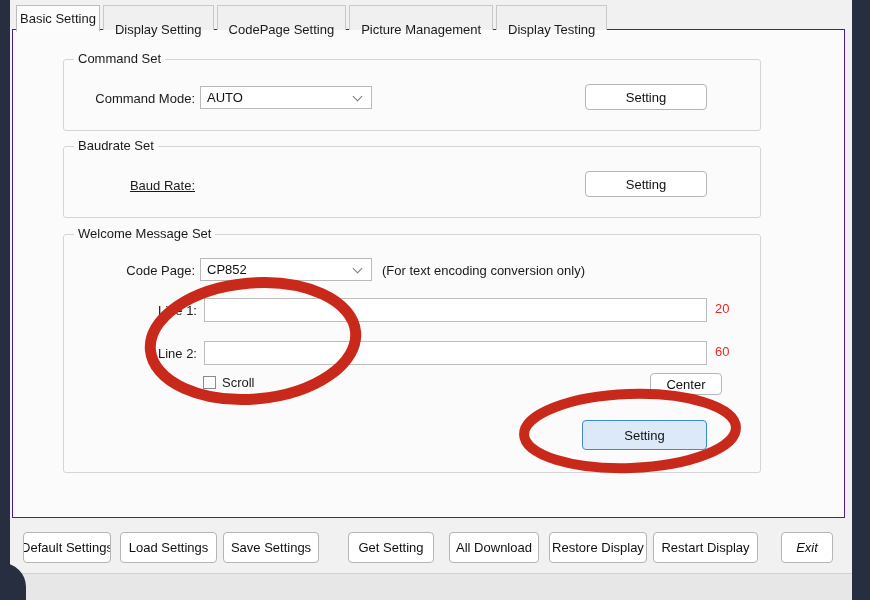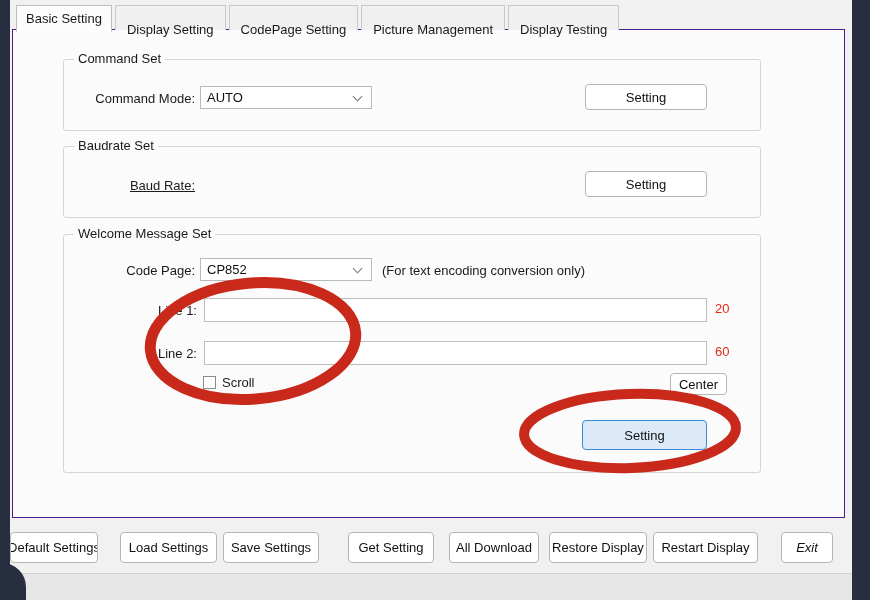--- a/index.html
+++ b/index.html
@@ -8,21 +8,21 @@
 
   .screen { position:relative; width:870px; height:600px; background:#272e3f; overflow:hidden; }
 
   .app { position:absolute; left:10px; top:0; width:842px; height:600px; background:#f1f1f1; }
 
   
   .tabbar { position:absolute; left:6px; top:4px; display:flex; align-items:flex-end; gap:3px; height:26px; z-index:3; }
   .tab { height:24px; line-height:23px; padding:12px 11px; background:#f0f0f0; border:1px solid #c9c9c9; border-bottom:none;
          color:#1a1a1a; white-space:nowrap; cursor:default; }
   .tab.active { height:27px; line-height:26px; background:#fcfcfc; border:1px solid #bdbdbd; border-bottom:1px solid #fcfcfc;
-                margin-bottom:-2px; padding:0 9px; }
+                margin-bottom:-2px; padding:0 3px; }
 
   
   .panel { position:absolute; left:2px; top:29px; width:833px; height:489px; background:#fbfbfb; border:1px solid #4c1d95; z-index:2; }
 
   .groupbox { position:absolute; left:50px; width:698px; border:1px solid #d5d5d5; border-radius:3px; background:#fbfbfb; }
   .groupbox .gtitle { position:absolute; top:-9px; left:10px; padding:0 4px; background:#fbfbfb; color:#1a1a1a; }
 
   .g-command  { top:29px; height:72px; }
   .g-baudrate { top:116px; height:72px; }
   .g-welcome  { top:204px; height:239px; }
@@ -102,27 +102,27 @@
         <div class="flabel" style="left:40px; top:68px; width:93px;">Line 1:</div>
         <input class="tinput" style="left: 140px; top: 63px;" value="">
         <div class="count" style="left:651px; top:66px;">20</div>
 
         <div class="flabel" style="left:40px; top:111px; width:93px;">Line 2:</div>
         <input class="tinput" style="left: 140px; top: 106px;" value="">
         <div class="count" style="left:651px; top:109px;">60</div>
 
         <div class="checkbox" style="left:139px; top:141px;"></div>
         <div class="cblabel" style="left:158px; top:140px;">Scroll</div>
-        <div class="btn" style="left:586px; top:138px; width:57px; height:22px;margin-left:20px;">Center</div>
+        <div class="btn" style="left:586px; top:138px; width:72px; height:22px;">Center</div>
 
         <div class="btn btn-highlight" style="left:518px; top:185px; width:125px; height:30px;">Setting</div>
       </div>
     </div>
 
-    <div class="btn footer-btn" style="left:0px;   width:88px;">Default Settings</div>
+    <div class="btn footer-btn" style="left:13px;   width:88px;">Default Settings</div>
     <div class="btn footer-btn" style="left:110px; width:97px;text-align:right;">Load Settings</div>
     <div class="btn footer-btn" style="left:213px; width:96px;">Save Settings</div>
     <div class="btn footer-btn" style="left:338px; width:86px;">Get Setting</div>
     <div class="btn footer-btn" style="left:439px; width:90px;">All Download</div>
     <div class="btn footer-btn" style="left:539px; width:98px;">Restore Display</div>
     <div class="btn footer-btn" style="left:643px; width:105px;">Restart Display</div>
     <div class="btn footer-btn" style="left:771px; width:52px;font-style:italic;">Exit</div>
 
     <div class="bottom-strip"></div>
   </div>

